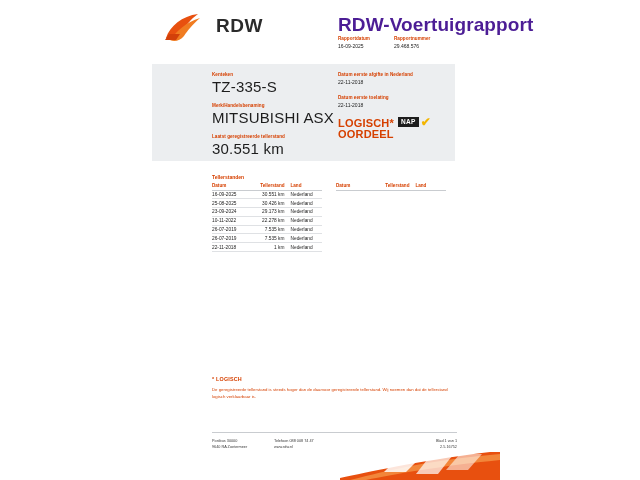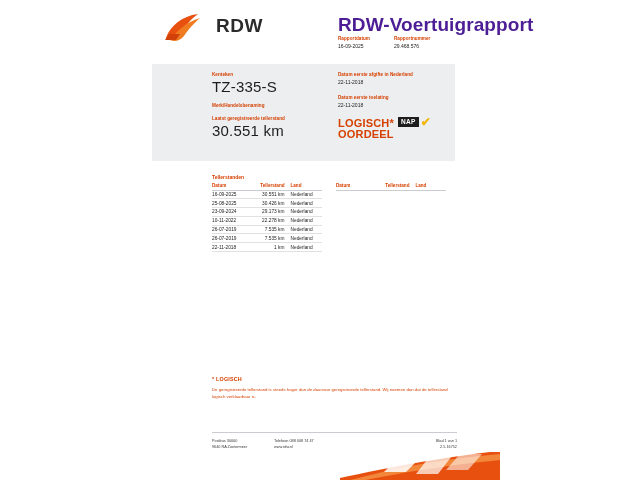--- a/index.html
+++ b/index.html
@@ -272,20 +272,21 @@
     </div>
   </div>
 
   <div class="panel"></div>
 
   <div class="panel-left">
     <span class="field-label">Kenteken</span>
     <span class="field-value-lg">TZ-335-S</span>
     <div class="spacer-8"></div>
     <span class="field-label">Merk/Handelsbenaming</span>
+    <span class="field-value-lg">MITSUBISHI ASX</span>
     <div class="spacer-8"></div>
     <span class="field-label">Laatst geregistreerde tellerstand</span>
     <span class="field-value-lg">30.551 km</span>
   </div>
 
   <div class="panel-right">
     <span class="field-label">Datum eerste afgifte in Nederland</span>
     <span class="field-value-sm">22-11-2018</span>
     <div class="spacer-10"></div>
     <span class="field-label">Datum eerste toelating</span>

